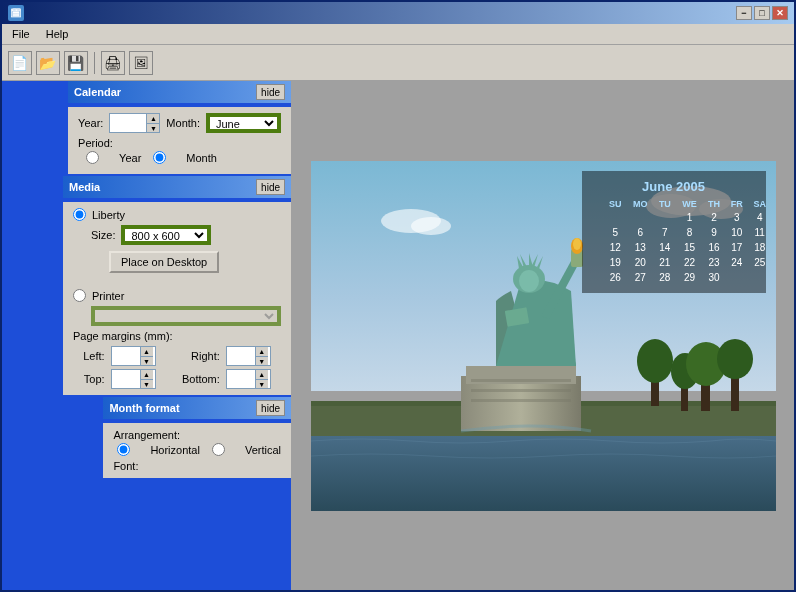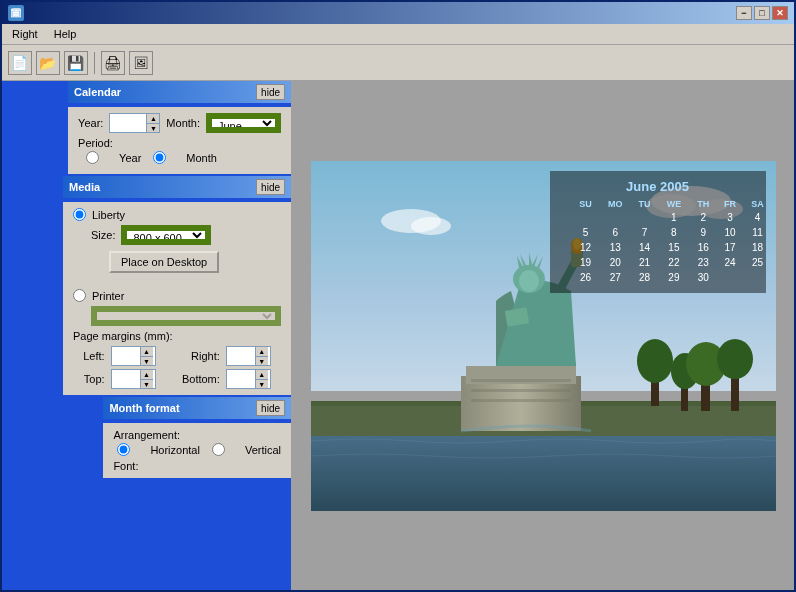--- a/index.html
+++ b/index.html
@@ -213,21 +213,21 @@
       align-items: center;
       justify-content: center;
       font-size: 7px;
       padding: 0;
     }
 
     .spin-arrow + .spin-arrow { border-top: 1px solid #7f9db9; }
 
     select {
       height: 20px;
-      border: 6px solid #4d7c0f;
+      border: 4px solid #4d7c0f;
       background: white;
       font-size: 11px;
       padding: 0 2px;
     }
 
     .period-row {
       display: flex;
       align-items: center;
       gap: 12px;
       margin-top: 2px;
@@ -354,21 +354,21 @@
     }
 
     
     .cal-overlay {
       position: absolute;
       top: 10px;
       right: 10px;
       background: rgba(0,0,0,0.45);
       color: white;
       padding: 8px;
-      width: 216px;
+      width: 184px;
       font-size: 10px;
     }
 
     .cal-overlay-title {
       text-align: center;
       font-size: 13px;
       font-weight: bold;
       margin-bottom: 4px;
       color: #aaddff;
     }
@@ -415,21 +415,21 @@
       <div class="title-bar-icon">🗓</div>
     </div>
     <div class="title-bar-buttons">
       <div class="title-btn">−</div>
       <div class="title-btn">□</div>
       <div class="title-btn close">✕</div>
     </div>
   </div>
 
   <div class="menu-bar">
-    <div class="menu-item">Right</div>
+    <div class="menu-item">File</div>
     <div class="menu-item">Help</div>
   </div>
 
   <div class="toolbar">
     <div class="toolbar-btn">
       <span>📄</span>
     </div>
     <div class="toolbar-btn">
       <span>📂</span>
     </div>

